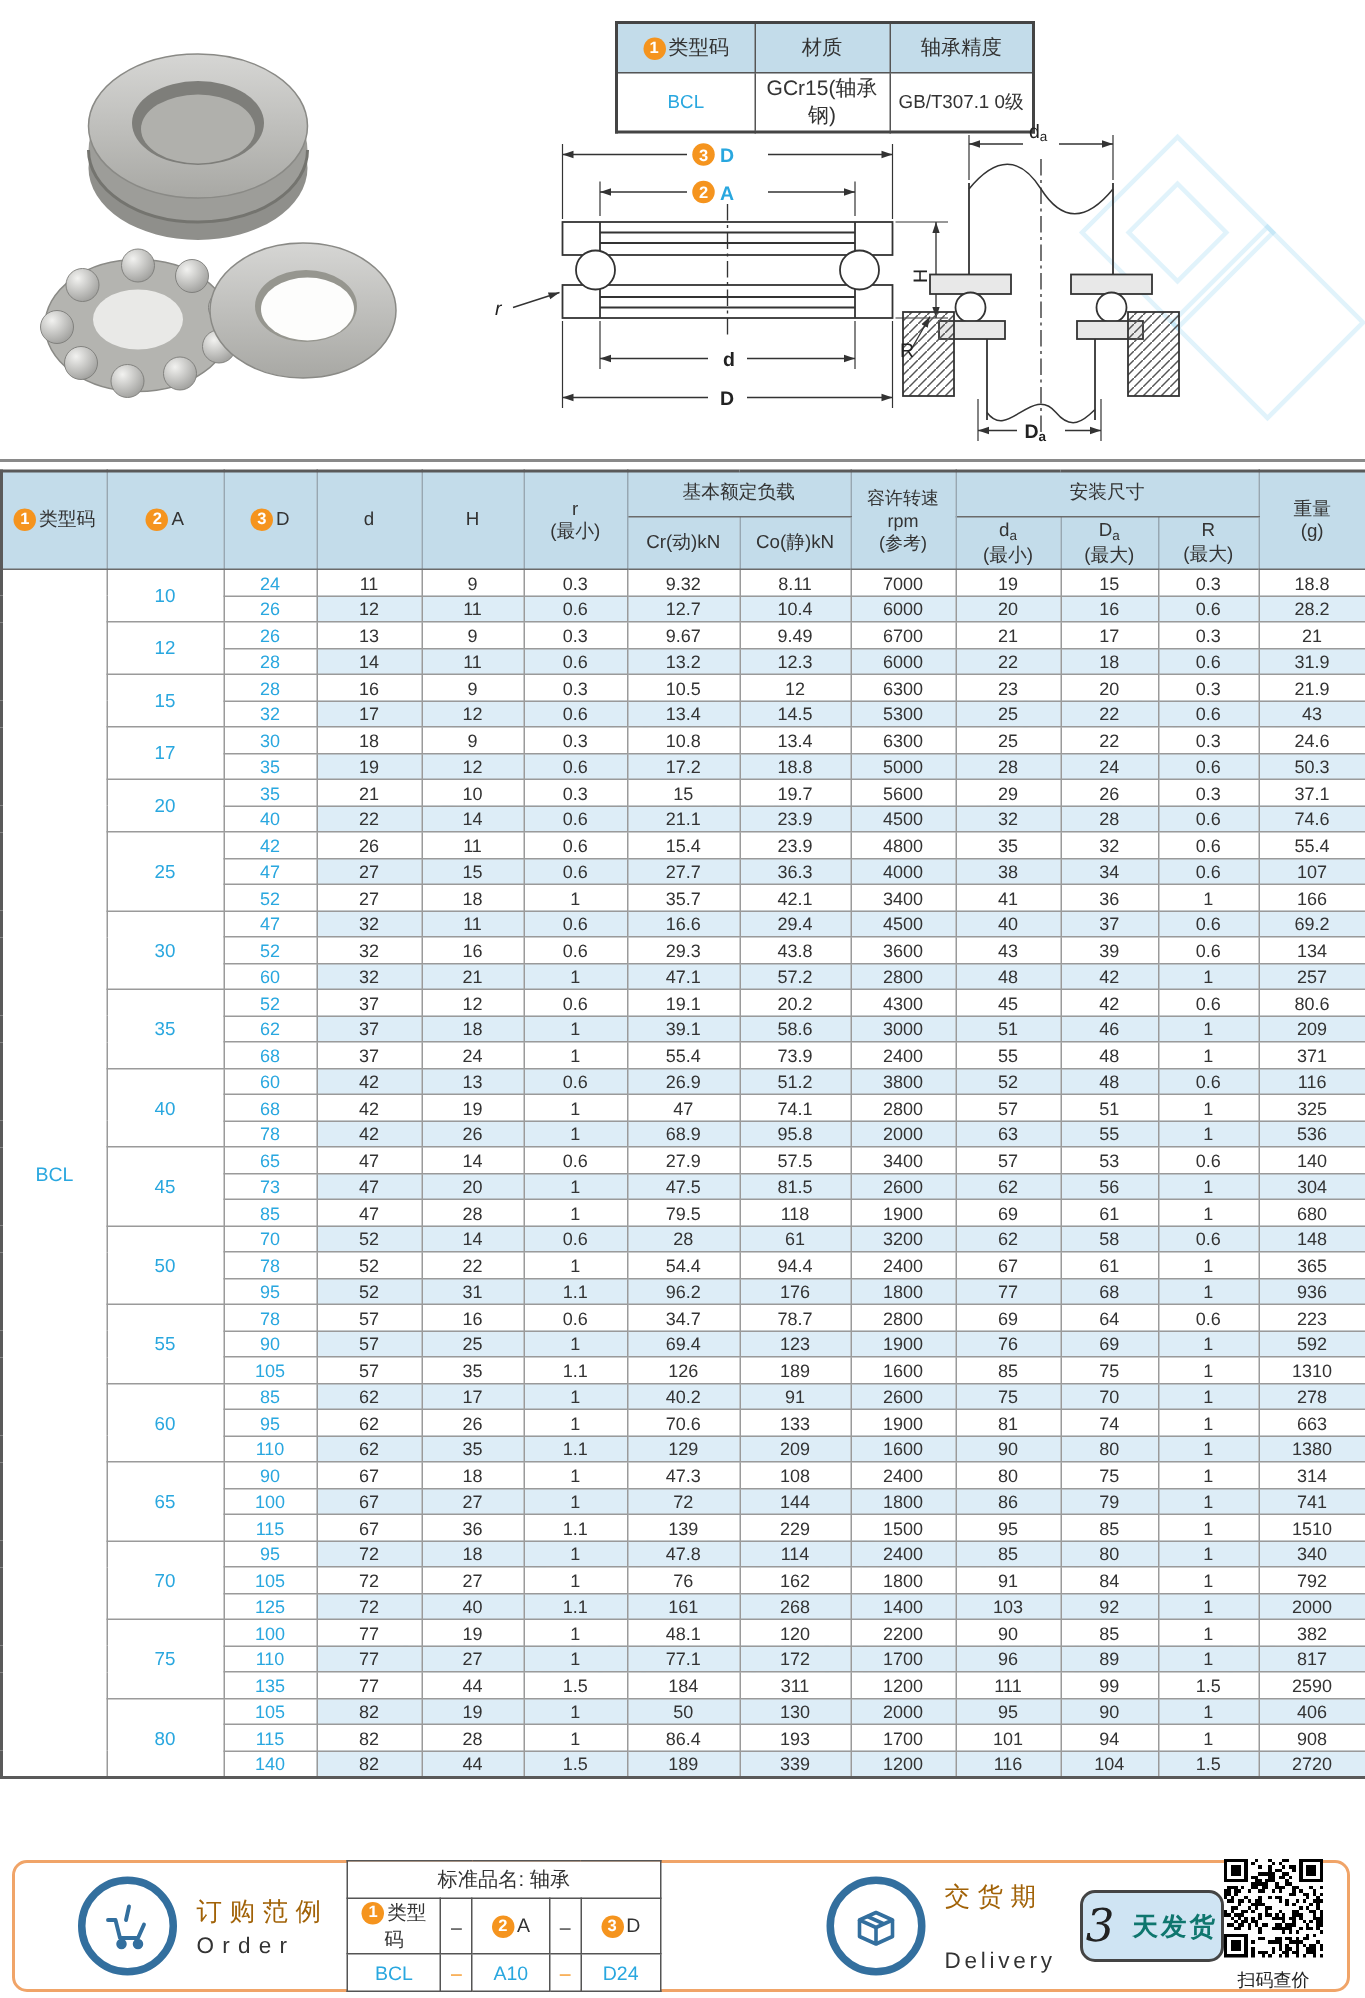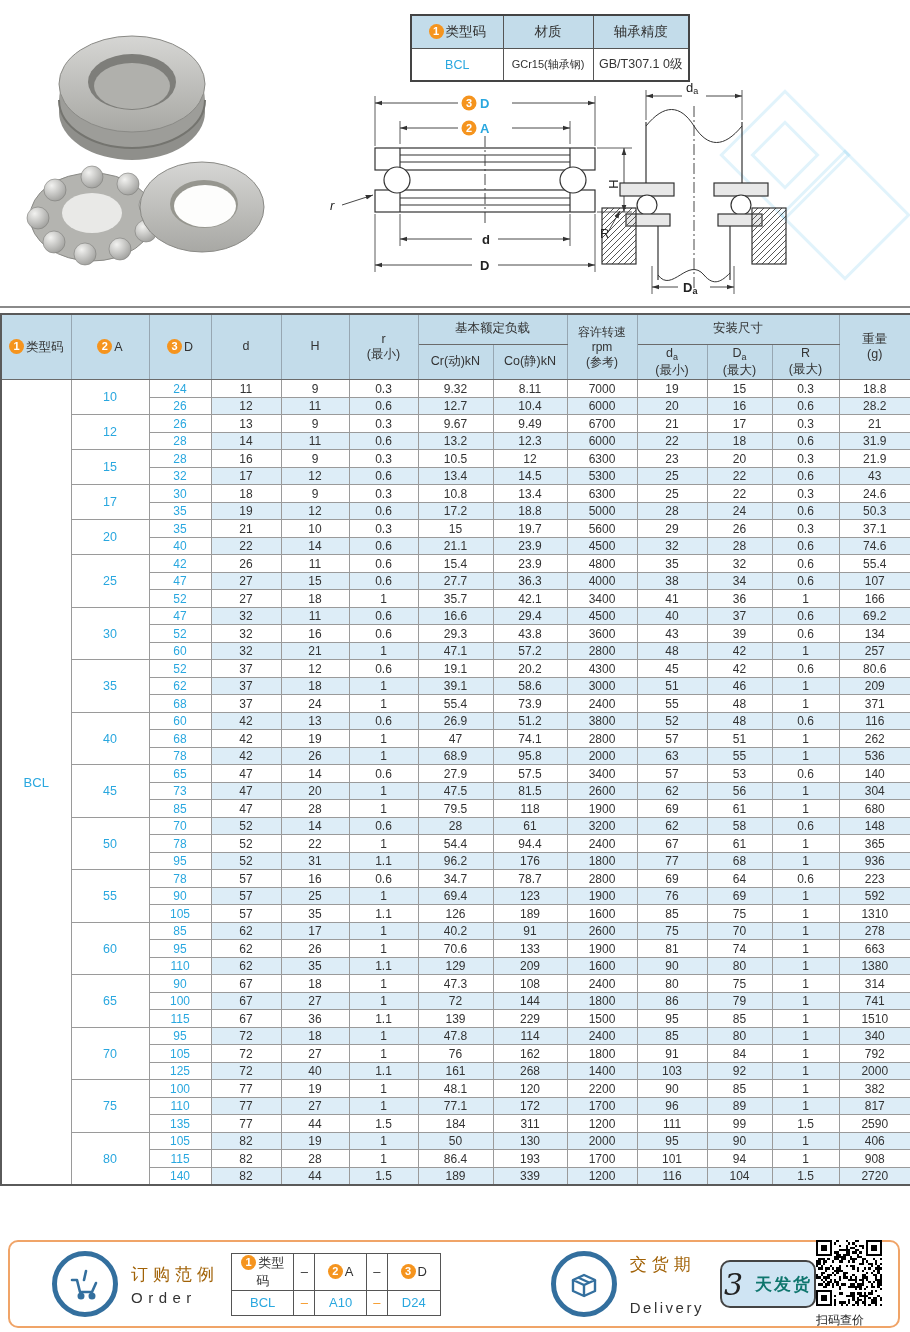--- a/index.html
+++ b/index.html
@@ -47,21 +47,21 @@
   .order-table{border-collapse:collapse;margin-left:12px;}
   .order-table td,.order-table th{border:1.5px solid #555;text-align:center;font-weight:normal;
                 font-size:13px;height:24px;background:#fff;padding:0 4px;}
   .order-table th{font-size:13.5px;}
   .odash{color:#f5941e;}
   .ship-box{margin-left:16px;width:128px;height:44px;background:#cfe4f3;border:2px solid #444;
             border-radius:10px;display:flex;align-items:center;justify-content:center;}
   .ship-box .days{font-family:"DejaVu Serif","Liberation Serif",serif;font-style:italic;
                   font-size:30px;color:#222;margin-right:12px;}
   .ship-box .ship{font-size:17px;font-weight:bold;color:#0f766e;letter-spacing:2px;}
-  .qr-wrap{margin-left:auto;margin-right:16px;width:84px;}
+  .qr-wrap{margin-left:auto;margin-right:16px;text-align:center;width:84px;}
   .qr-wrap .cap{font-size:12px;margin-top:2px;color:#222;}
   svg text{font-family:"Liberation Sans","DejaVu Sans",sans-serif;}
 </style>
 </head>
 <body>
 
 <svg class="watermark" width="910" height="1332">
   <g fill="none" stroke="rgba(41,169,224,0.14)" stroke-width="3">
     <text x="270" y="540" font-size="170" font-weight="bold">SAMLO</text>
     <text x="260" y="1120" font-size="200" font-weight="bold">SAMLO</text>
@@ -122,21 +122,21 @@
       <col style="width:96px">
     </colgroup>
   <tbody>
       <tr>
     <th><span class="circ">1</span><span>类型码</span></th>
     <th>材质</th>
     <th>轴承精度</th>
   </tr>
   <tr>
     <td class="blue">BCL</td>
-    <td style="font-size:11px">GCr15(轴承钢)</td>
+    <td style="font-size:14px">GCr15(轴承钢)</td>
     <td>GB/T307.1 0级</td>
   </tr>
 </tbody>
   </table>
 
 <svg class="diagrams" viewBox="0 0 610 228">
   <defs>
     <marker id="ma" viewBox="0 0 10 8" refX="9.3" refY="4" markerWidth="9" markerHeight="7" orient="auto-start-reverse">
       <path d="M0,0.9 L9.3,4 L0,7.1 Z" fill="#333"></path>
     </marker>
@@ -556,21 +556,21 @@
         <td class="dcol">68</td>
         <td>42</td>
         <td>19</td>
         <td>1</td>
         <td>47</td>
         <td>74.1</td>
         <td>2800</td>
         <td>57</td>
         <td>51</td>
         <td>1</td>
-        <td>262</td>
+        <td>325</td>
       </tr>
       <tr>
         <td class="dcol">78</td>
         <td class="alt">42</td>
         <td class="alt">26</td>
         <td class="alt">1</td>
         <td class="alt">68.9</td>
         <td class="alt">95.8</td>
         <td class="alt">2000</td>
         <td class="alt">63</td>
@@ -916,20 +916,23 @@
   </div>
   <table class="order-table">
     <colgroup>
         <col style="width:92px">
         <col style="width:26px">
         <col style="width:72px">
         <col style="width:26px">
         <col style="width:74px">
       </colgroup>
     <tbody>
+        <tr>
+          <th colspan="5">标准品名: 轴承</th>
+        </tr>
     <tr>
       <td><span class="circ">1</span><span>类型码</span></td>
       <td>–</td>
       <td><span class="circ">2</span><span>A</span></td>
       <td>–</td>
       <td><span class="circ">3</span><span>D</span></td>
     </tr>
     <tr>
       <td class="blue">BCL</td>
       <td class="odash">–</td>

